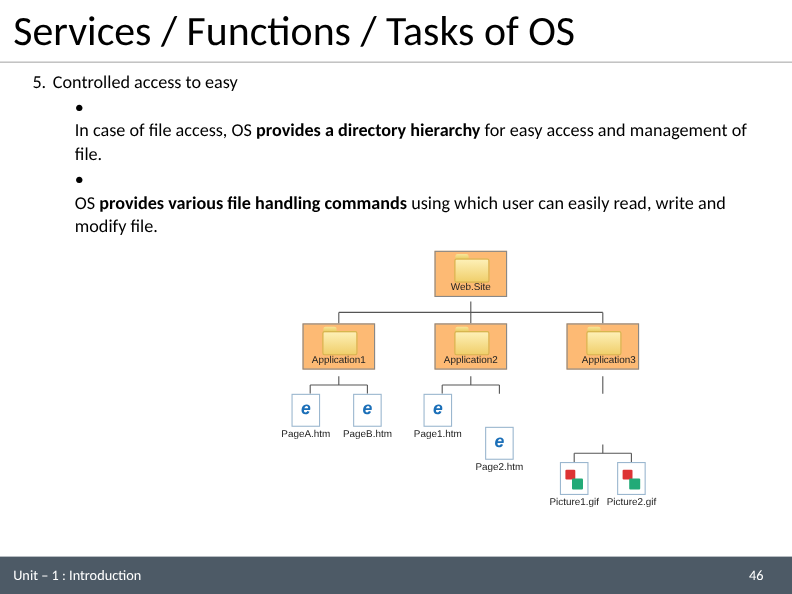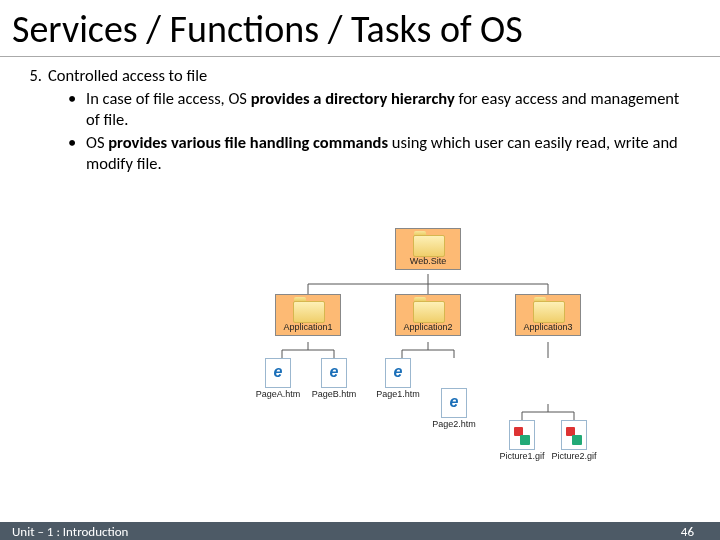--- a/index.html
+++ b/index.html
@@ -11,21 +11,21 @@
   }
   .title {
     font-size: 38px; font-weight: 400;
     padding: 6px 12px 4px 12px;
     border-bottom: 1px solid #aaa;
   }
   .content { padding: 8px 24px 0 24px; font-size: 16.5px; line-height: 1.28; }
   .num-line { display: flex; }
   .num { width: 24px; flex-shrink: 0; text-align: right; padding-right: 6px; }
   .bullets { margin: 2px 0 0 44px; }
-  .bul { display: flex; margin: 2px 0; }
+  .bul { display: flex; margin: 2px 0; flex-direction: column; }
   .dot { width: 18px; flex-shrink: 0; }
   .dot::before { content: "•"; }
   .bul-text { flex: 1; }
   .bold { font-weight: 700; }
 
   .diagram {
     position: absolute; left: 250px; top: 226px;
     width: 390px; height: 250px;
     font-size: 9px; font-family: Arial, sans-serif; color: #222;
   }
@@ -66,38 +66,38 @@
   }
   .pic-icon::after {
     content: ""; position: absolute; left: 10px; top: 14px;
     width: 10px; height: 10px; background: #2a7; border-radius: 1px;
   }
   .nodebox { border: 1px solid #888; padding: 2px 2px 3px 2px; background: #fdba74; }
   svg.tree { position: absolute; left: 0; top: 0; width: 390px; height: 250px; }
   svg.tree line { stroke: #555; stroke-width: 1; }
 
   .footer {
-    position: absolute; left: 0; bottom: 0; width: 100%; height: 18px;
+    position: absolute; left: 0; bottom: 0; width: 100%; height: 34px;
     background: #4d5a66; color: #fff; font-size: 13px;
     display: flex; align-items: center; padding: 0 12px;
   }
   .footer .unit { flex: 0 0 auto; }
   .footer .spacer1 { flex: 1; }
   .footer .pg { flex: 0 0 auto; padding: 0 14px; }
   .footer .inst { flex: 0 0 auto; }
 </style>
 </head>
 <body>
 
 <div class="title">Services / Functions / Tasks of OS</div>
 
 <div class="content">
   <div class="num-line">
     <div class="num">5.</div>
-    <div>Controlled access to file</div>
+    <div>Controlled access to easy</div>
   </div>
   <div class="bullets">
     <div class="bul">
       <div class="dot"></div>
       <div class="bul-text">
         <span>In case of file access, OS </span><span class="bold">provides a directory hierarchy</span><span> for easy access and management of file.</span>
       </div>
     </div>
     <div class="bul">
       <div class="dot"></div>
@@ -137,21 +137,21 @@
   </div>
 
   <div class="node nodebox" style="left:25px; top:68px;">
     <div class="folder-icon"></div>
     <div class="lbl">Application1</div>
   </div>
   <div class="node nodebox" style="left:145px; top:68px;">
     <div class="folder-icon"></div>
     <div class="lbl">Application2</div>
   </div>
-  <div class="node nodebox" style="left:265px; top:68px;">
+  <div class="node nodebox" style="left:265px; top:68px;text-align:right;">
     <div class="folder-icon"></div>
     <div class="lbl">Application3</div>
   </div>
 
   <div class="node" style="left:0px; top:132px; width:56px;">
     <div class="ie-icon"></div>
     <div class="lbl">PageA.htm</div>
   </div>
   <div class="node" style="left:56px; top:132px; width:56px;">
     <div class="ie-icon"></div>

